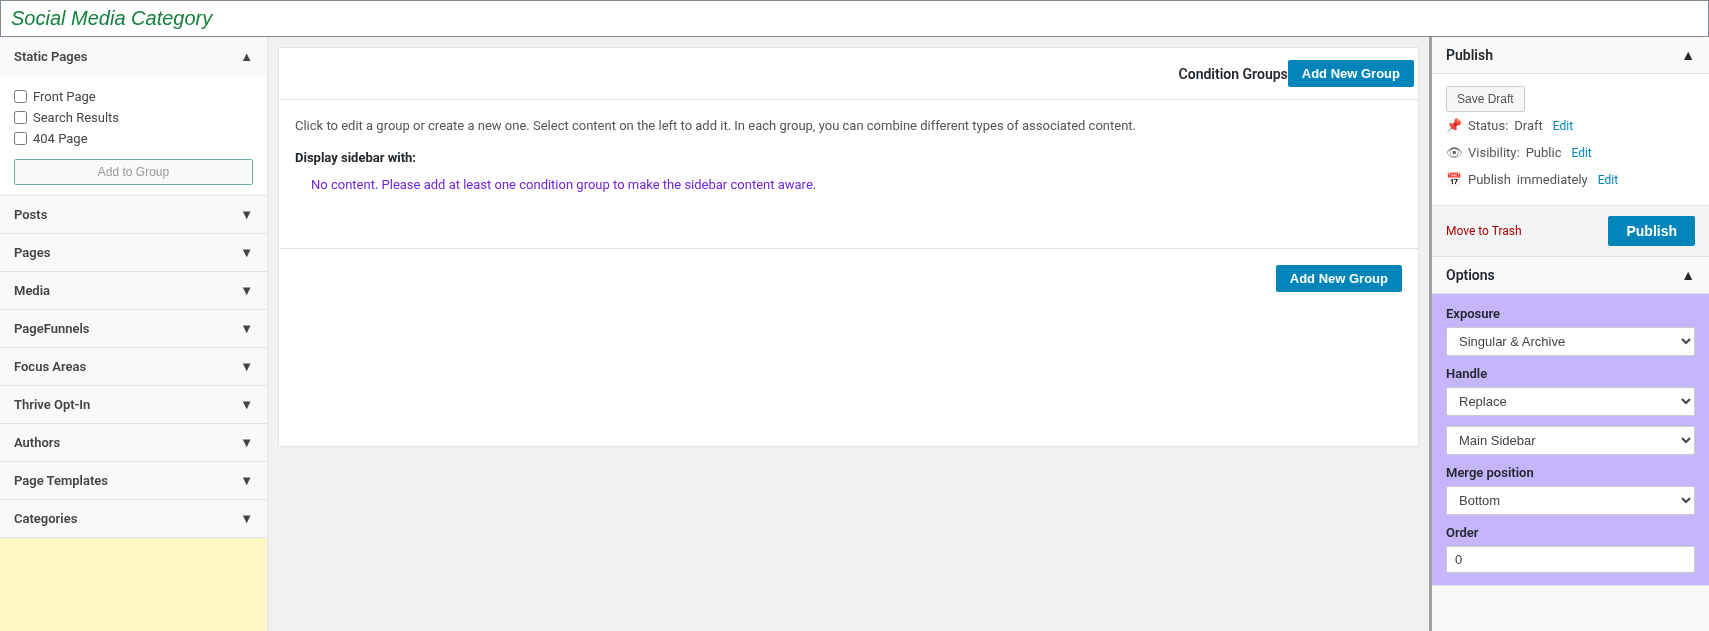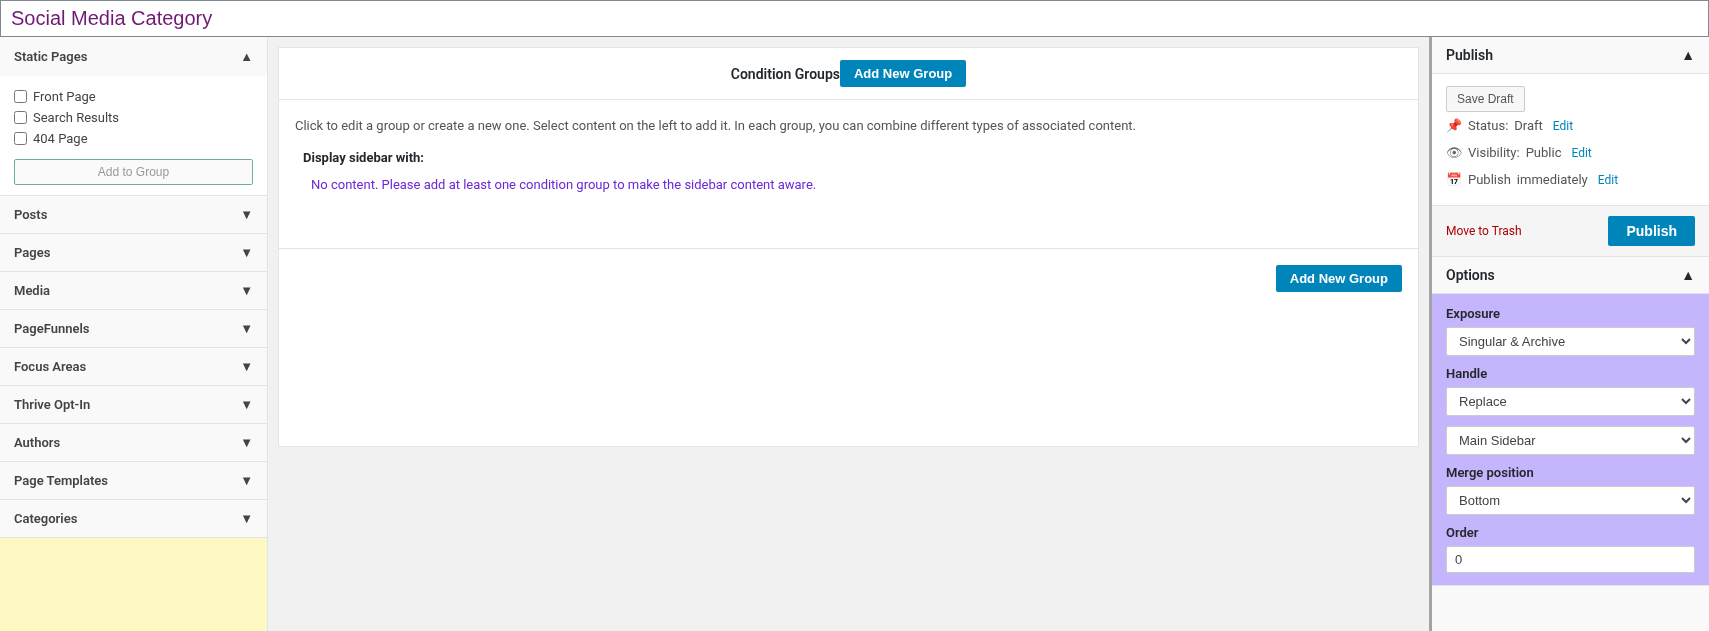--- a/index.html
+++ b/index.html
@@ -21,23 +21,24 @@
     .title-bar {
       padding: 6px 10px;
       background: #fff;
       border: 1px solid #7e8993;
     }
     .title-input {
       width: 100%;
       font-size: 20px;
       border: none;
       outline: none;
-      color: #701a75;
+      color: #15803d;
       font-weight: 400;
       background: transparent;
+      font-style: italic;
     }
 
     
     .main-layout {
       display: flex;
       flex: 1;
       overflow: hidden;
     }
 
     
@@ -124,22 +125,22 @@
 
     .condition-groups-panel {
       background: #fff;
       border: 1px solid #e2e4e7;
       min-height: 400px;
     }
 
     .condition-groups-header {
       display: flex;
       align-items: center;
-      justify-content: center;
-      padding: 12px 16px;
+      justify-content: flex-end;
+      padding: 12px 4px;
       border-bottom: 1px solid #e2e4e7;
       background: #fff;
     }
 
     .condition-groups-title {
       font-size: 14px;
       font-weight: 600;
       color: #23282d;
     }
 
@@ -155,21 +156,21 @@
     }
 
     .condition-groups-info {
       padding: 16px 16px 4px 16px;
       font-size: 13px;
       color: #555;
       line-height: 1.5;
     }
 
     .display-sidebar-label {
-      padding: 10px 16px 6px 24px;
+      padding: 10px 16px 6px 16px;
       font-size: 13px;
       font-weight: 700;
       color: #23282d;
     }
 
     .no-content-message {
       padding: 6px 32px 16px 32px;
       color: #6d28d9;
       font-size: 13px;
     }

